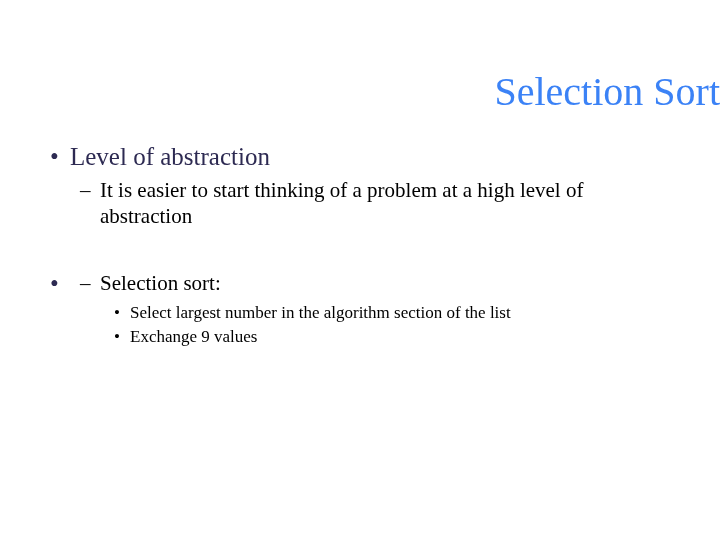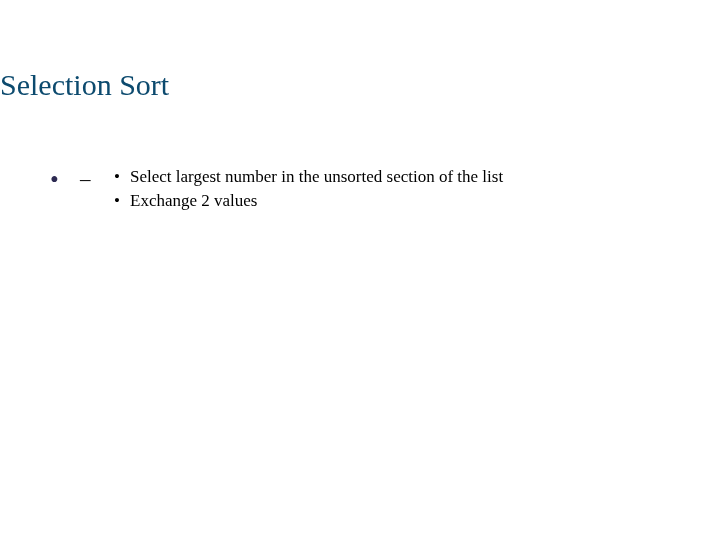--- a/index.html
+++ b/index.html
@@ -12,26 +12,26 @@
     color: #000000;
   }
   .slide {
     width: 720px;
     height: 540px;
     position: relative;
     box-sizing: border-box;
     padding: 0;
   }
   .title {
-    text-align: left;
-    font-size: 30px;
+    text-align: right;
+    font-size: 40px;
     font-weight: normal;
     margin-top: 68px;
     margin-bottom: 28px;
-    color: #0c4a6e;
+    color: #3b82f6;
   }
   ul.top {
     list-style: none;
     margin: 0;
     padding: 0 60px 0 70px;
   }
   ul.top > li {
     position: relative;
     font-size: 25px;
     color: #2d2a52;
@@ -87,32 +87,43 @@
   .gap {
     height: 30px;
   }
 </style>
 </head>
 <body>
 
 <div class="slide">
   <div class="title">Selection Sort</div>
 
+  <ul class="top">
+    <li>
+      <span>Level of abstraction</span>
+      <ul class="sub1">
+        <li>
+          <span>It is easier to start thinking of a problem at a high level of abstraction</span>
+        </li>
+      </ul>
+    </li>
+  </ul>
 
   <div class="gap"></div>
 
   <ul class="top">
     <li>
       <ul class="sub1">
         <li>
+          <span>Selection sort:</span>
           <ul class="sub2">
             <li>
-              <span>Select largest number in the unsorted section of the list</span>
+              <span>Select largest number in the algorithm section of the list</span>
             </li>
             <li>
-              <span>Exchange 2 values</span>
+              <span>Exchange 9 values</span>
             </li>
           </ul>
         </li>
       </ul>
     </li>
   </ul>
 </div>
 
 </body></html>

